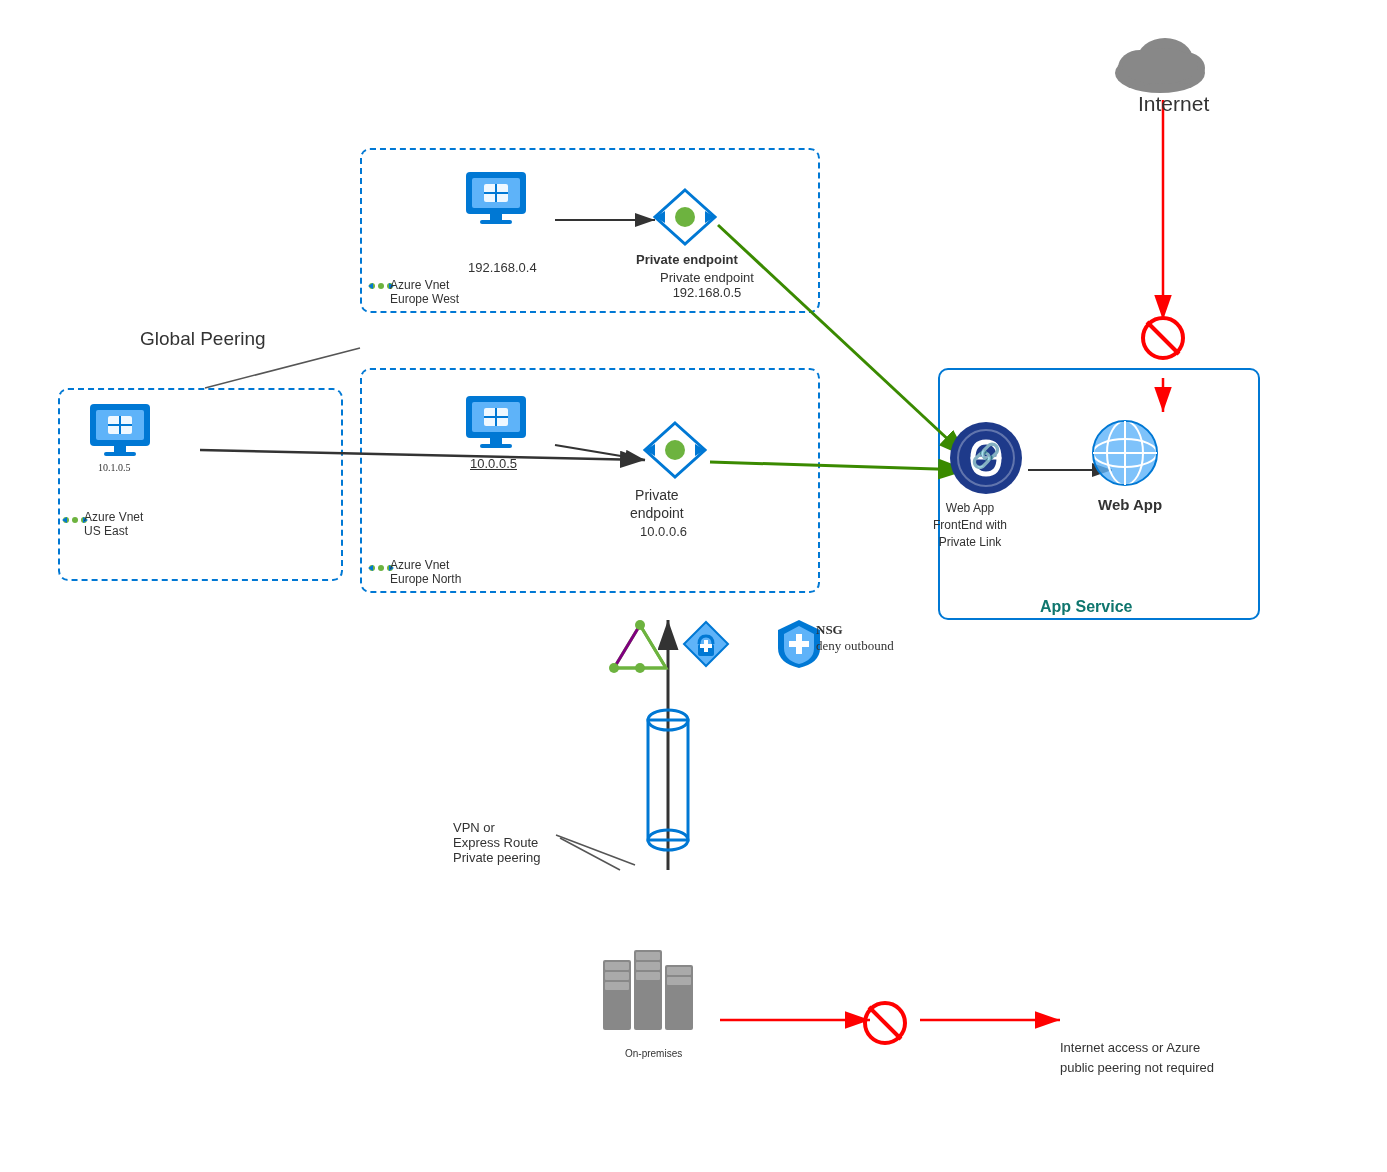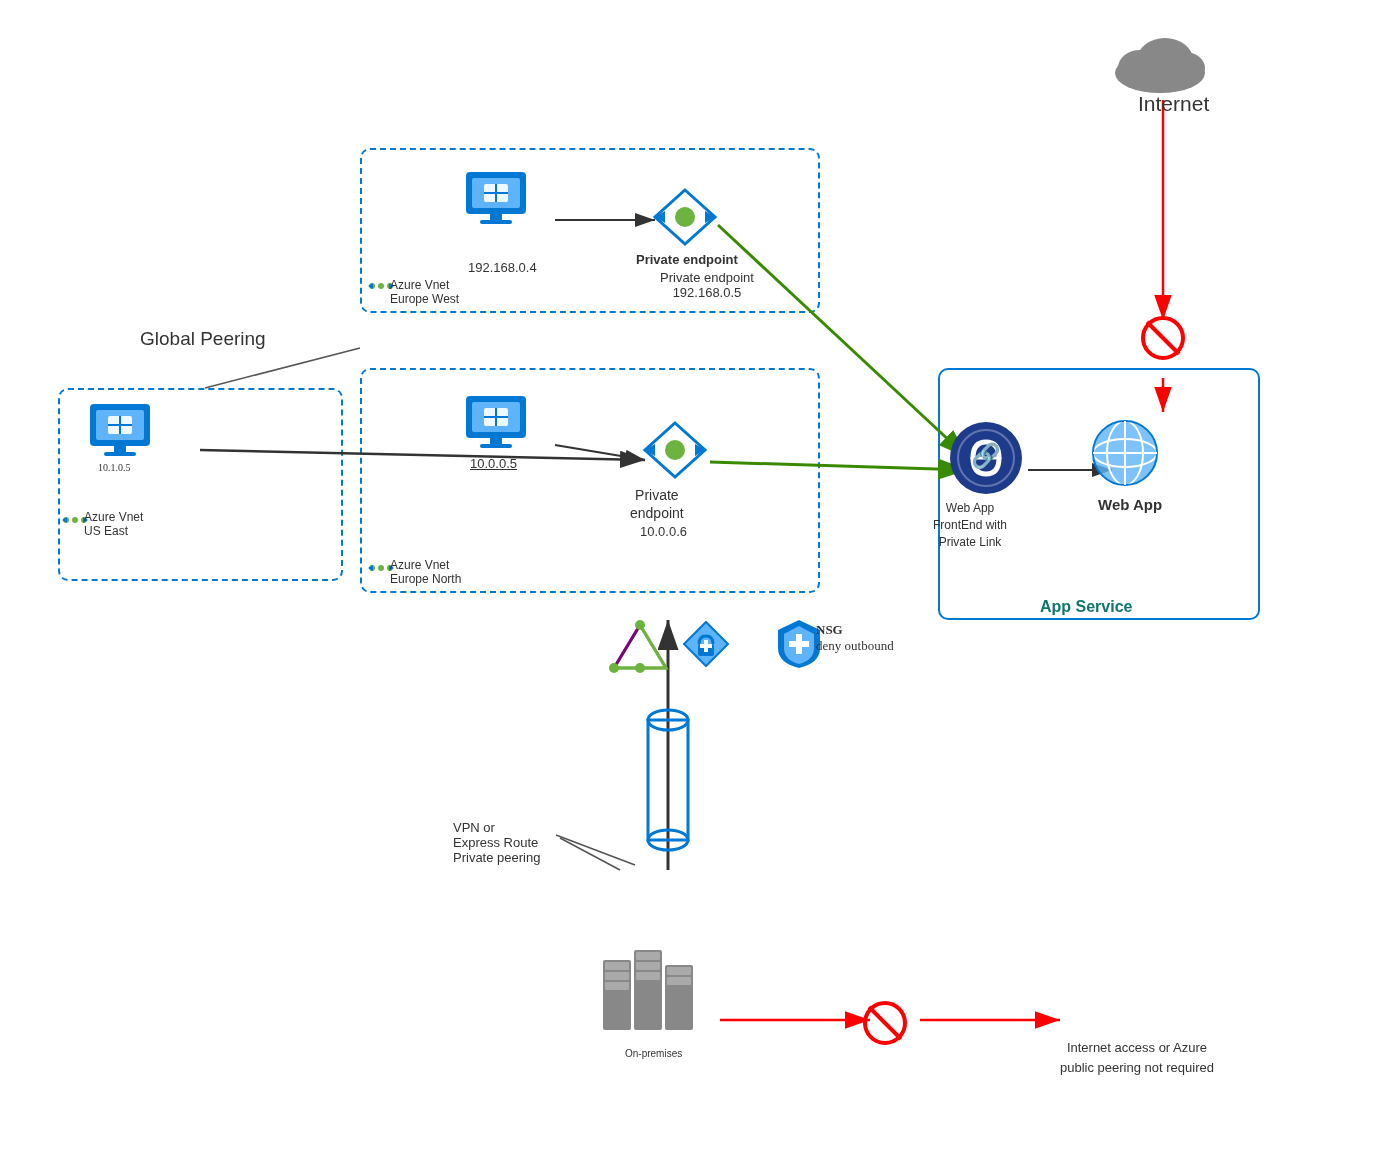--- a/index.html
+++ b/index.html
@@ -337,15 +337,15 @@
   </div>
   <div class="label" style="left:625px; top:1048px; font-size:10px;">On-premises</div>
 
   <div style="position:absolute; left:862px; top:1000px; width:46px; height:46px;">
     <svg width="46" height="46" viewBox="0 0 46 46">
       <circle cx="23" cy="23" r="20" fill="none" stroke="red" stroke-width="4"></circle>
       <line x1="7" y1="7" x2="39" y2="39" stroke="red" stroke-width="4"></line>
     </svg>
   </div>
 
-  <div class="label" style="left:1060px; top:1038px; font-size:13px; text-align:center; line-height:1.5;">Internet access or Azure<br>public peering not required</div>
+  <div class="label" style="left:1060px; top:1038px; font-size:13px; text-align:left; line-height:1.5;">Internet access or Azure<br>public peering not required</div>
 
 </div>
 
 </body></html>

